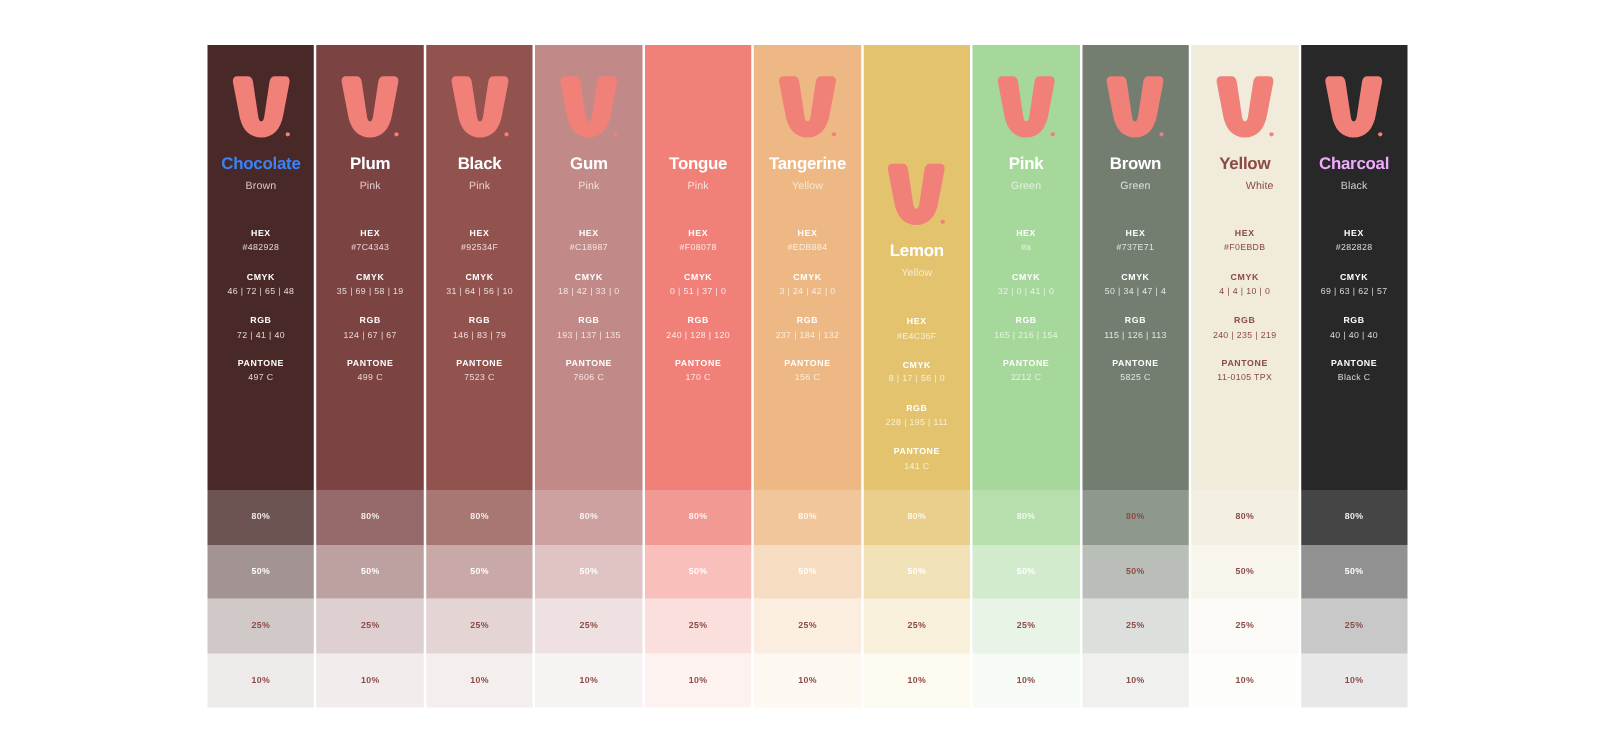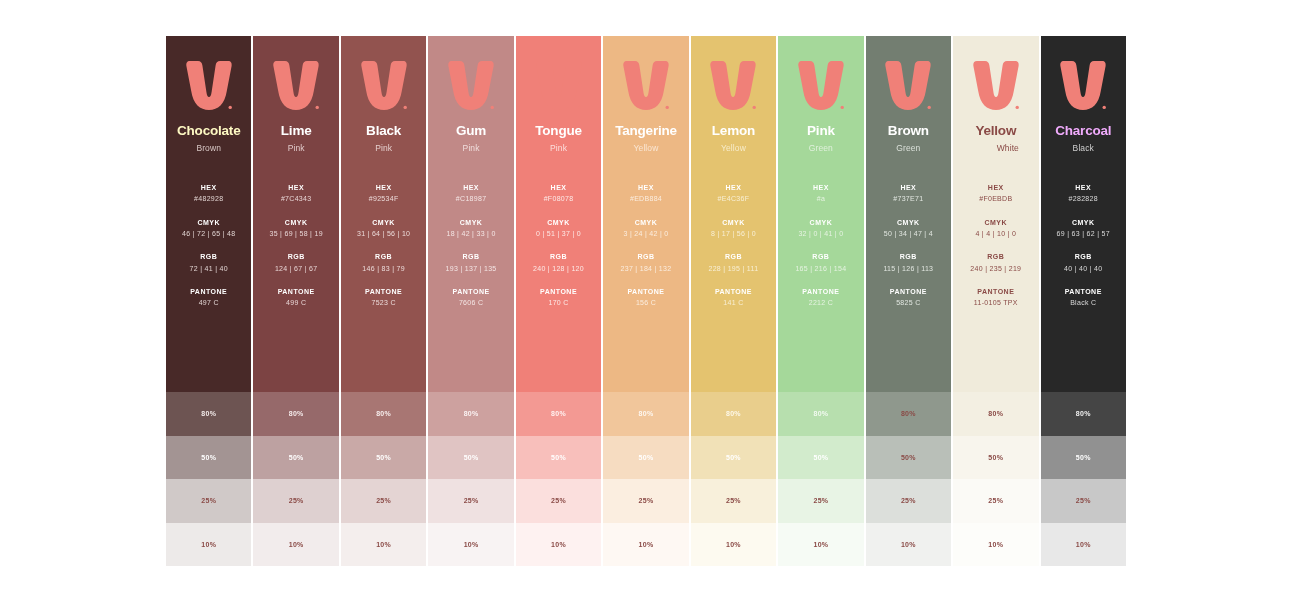--- a/index.html
+++ b/index.html
@@ -98,21 +98,21 @@
 
 <div id="palette-board">
     <div class="swatch-column">
       <div class="col-main" style="background: rgb(72, 41, 40);">
         <div class="logo-wrap">
           <svg width="52" height="56" viewBox="0 0 52 56" aria-hidden="true">
             <path d="M7 4 C4 4 3 6 3.4 9 L8.2 34 C10.2 47 17 53 26 53 C35 53 41.8 47 43.8 34 L48.6 9 C49 6 48 4 45 4 L37 4 C34.4 4 33 5.6 32.6 8.4 L28.6 35 C28.1 38.6 27.4 40 26 40 C24.6 40 23.9 38.6 23.4 35 L19.4 8.4 C19 5.6 17.6 4 15 4 Z" fill="#F08078"></path>
             <circle cx="47.2" cy="50.4" r="1.7" fill="#F08078"></circle>
           </svg>
         </div>
-        <div class="color-name" style="color: #fef9c3;">Chocolate</div>
+        <div class="color-name" style="color: #3b82f6;">Chocolate</div>
         <div class="color-family" style="color: rgb(216, 200, 198);">Brown</div>
         <div class="specs">
           <div class="spec-block">
             <div class="spec-label" style="color: rgb(255, 255, 255);">HEX</div>
             <div class="spec-value" style="color: rgb(224, 211, 209);">#482928</div>
           </div>
           <div class="spec-block">
             <div class="spec-label" style="color: rgb(255, 255, 255);">CMYK</div>
             <div class="spec-value" style="color: rgb(224, 211, 209);">46 | 72 | 65 | 48</div>
           </div>
@@ -132,21 +132,21 @@
       <div class="tint-row" style="background: rgb(237, 234, 233); color: rgb(138, 74, 70);">10%</div>
     </div>
     <div class="swatch-column">
       <div class="col-main" style="background: rgb(124, 67, 67);">
         <div class="logo-wrap">
           <svg width="52" height="56" viewBox="0 0 52 56" aria-hidden="true">
             <path d="M7 4 C4 4 3 6 3.4 9 L8.2 34 C10.2 47 17 53 26 53 C35 53 41.8 47 43.8 34 L48.6 9 C49 6 48 4 45 4 L37 4 C34.4 4 33 5.6 32.6 8.4 L28.6 35 C28.1 38.6 27.4 40 26 40 C24.6 40 23.9 38.6 23.4 35 L19.4 8.4 C19 5.6 17.6 4 15 4 Z" fill="#F08078"></path>
             <circle cx="47.2" cy="50.4" r="1.7" fill="#F08078"></circle>
           </svg>
         </div>
-        <div class="color-name" style="color: rgb(255, 255, 255);">Lime</div>
+        <div class="color-name" style="color: rgb(255, 255, 255);">Plum</div>
         <div class="color-family" style="color: rgb(224, 201, 201);">Pink</div>
         <div class="specs">
           <div class="spec-block">
             <div class="spec-label" style="color: rgb(255, 255, 255);">HEX</div>
             <div class="spec-value" style="color: rgb(232, 214, 214);">#7C4343</div>
           </div>
           <div class="spec-block">
             <div class="spec-label" style="color: rgb(255, 255, 255);">CMYK</div>
             <div class="spec-value" style="color: rgb(232, 214, 214);">35 | 69 | 58 | 19</div>
           </div>
@@ -295,21 +295,21 @@
             <div class="spec-value" style="color: rgb(251, 237, 223);">156 C</div>
           </div>
         </div>
       </div>
       <div class="tint-row" style="background: rgb(241, 198, 155); color: rgb(254, 247, 240);">80%</div>
       <div class="tint-row" style="background: rgb(246, 220, 193); color: rgb(255, 255, 255);">50%</div>
       <div class="tint-row" style="background: rgb(251, 238, 224); color: rgb(138, 74, 70);">25%</div>
       <div class="tint-row" style="background: rgb(254, 248, 243); color: rgb(138, 74, 70);">10%</div>
     </div>
     <div class="swatch-column">
-      <div class="col-main" style="background: rgb(228, 195, 111);">
+      <div class="col-main" style="background: rgb(228, 195, 111); justify-content: flex-end;">
         <div class="logo-wrap">
           <svg width="52" height="56" viewBox="0 0 52 56" aria-hidden="true">
             <path d="M7 4 C4 4 3 6 3.4 9 L8.2 34 C10.2 47 17 53 26 53 C35 53 41.8 47 43.8 34 L48.6 9 C49 6 48 4 45 4 L37 4 C34.4 4 33 5.6 32.6 8.4 L28.6 35 C28.1 38.6 27.4 40 26 40 C24.6 40 23.9 38.6 23.4 35 L19.4 8.4 C19 5.6 17.6 4 15 4 Z" fill="#F08078"></path>
             <circle cx="47.2" cy="50.4" r="1.7" fill="#F08078"></circle>
           </svg>
         </div>
         <div class="color-name" style="color: rgb(255, 255, 255);">Lemon</div>
         <div class="color-family" style="color: rgb(247, 236, 201);">Yellow</div>
         <div class="specs">
           <div class="spec-block">

